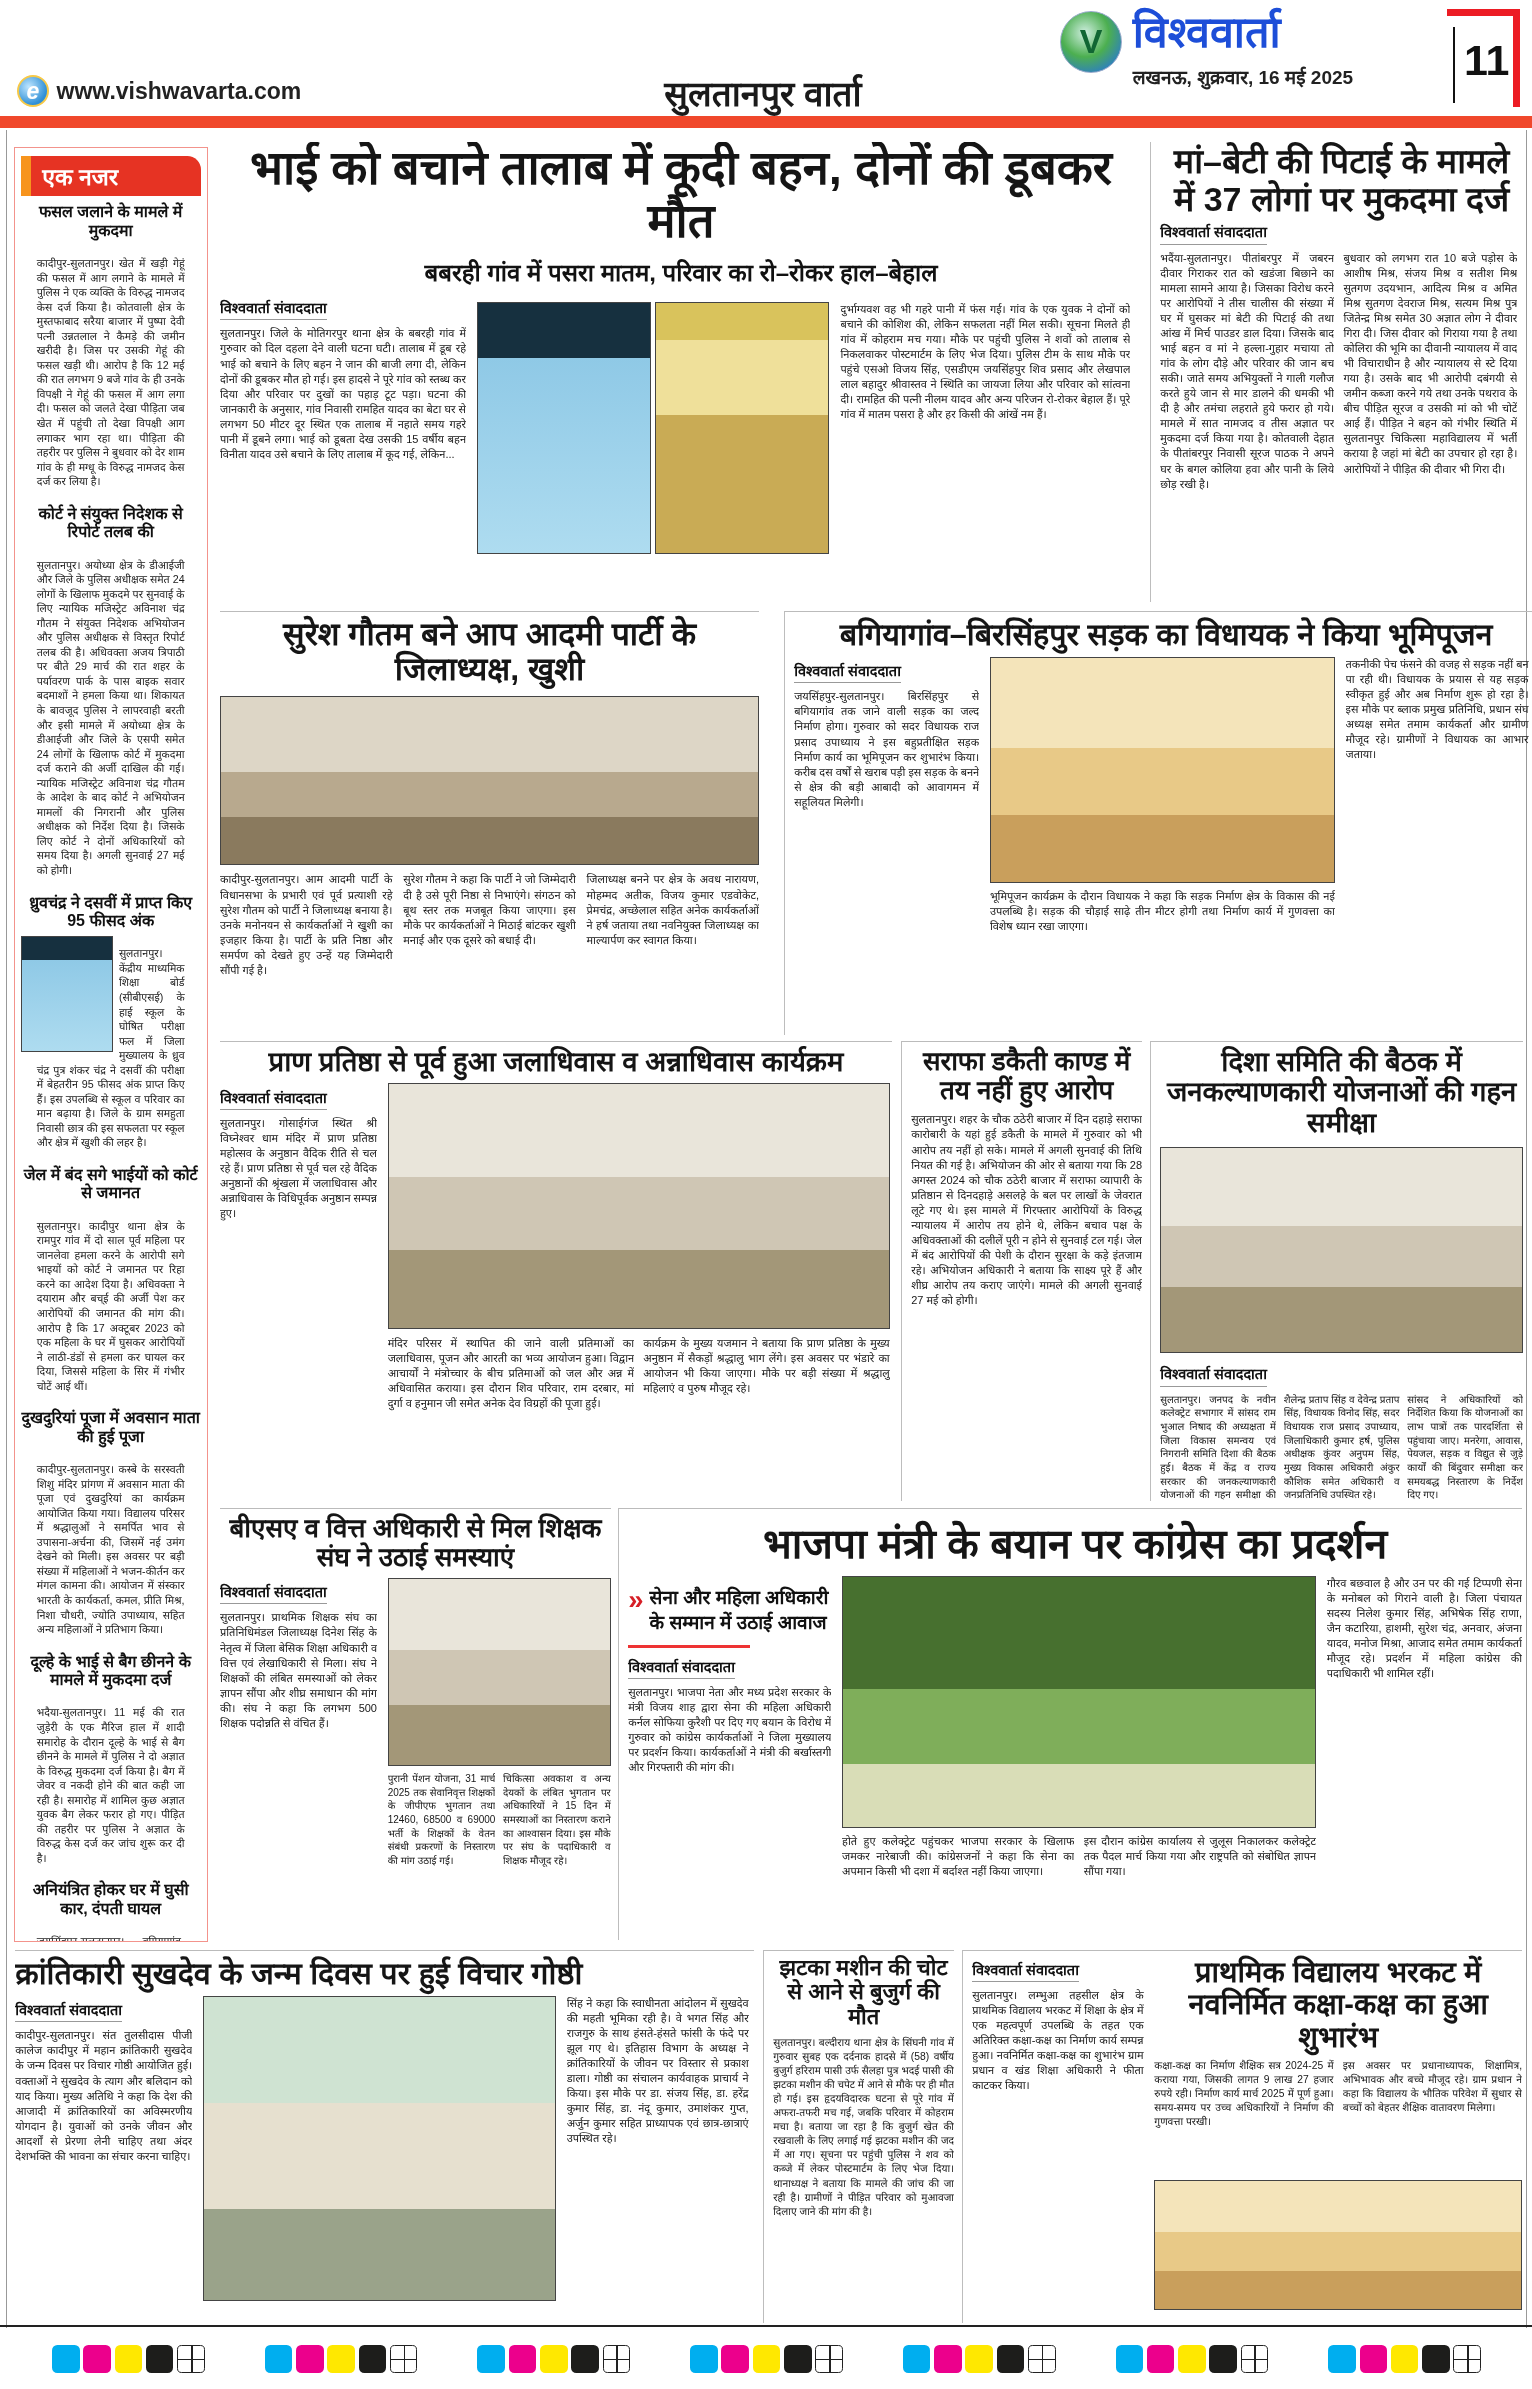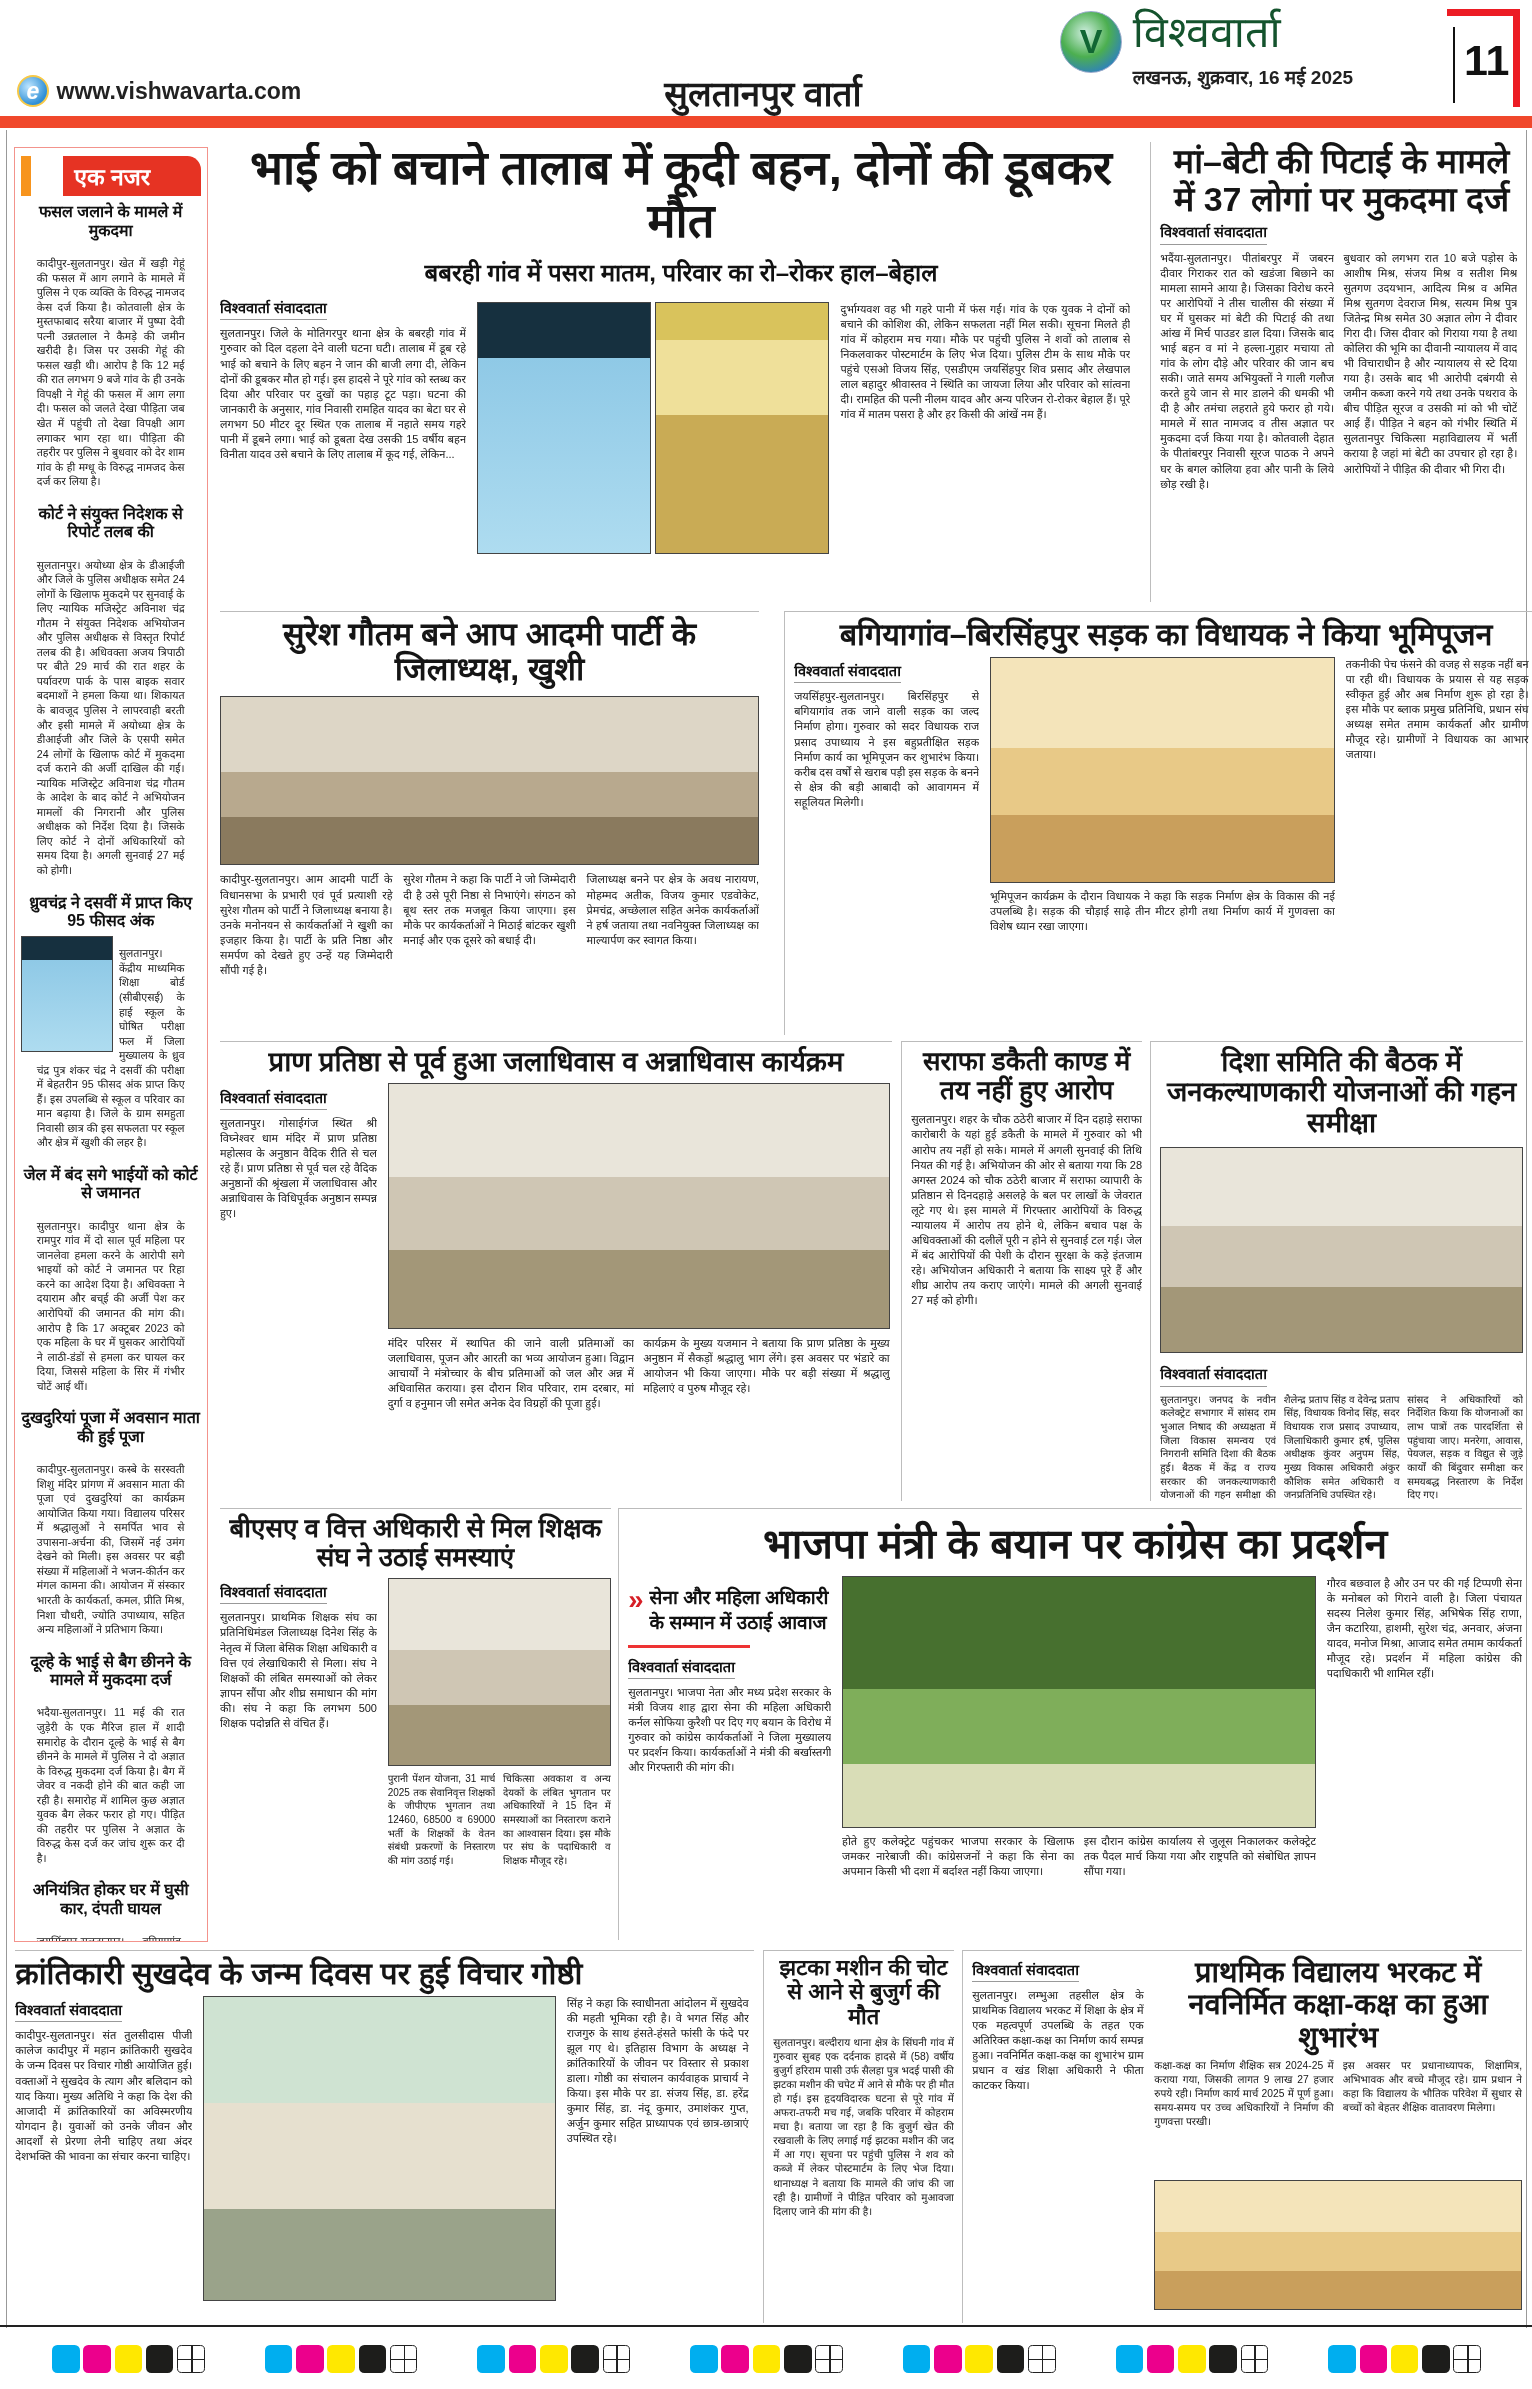--- a/index.html
+++ b/index.html
@@ -10,29 +10,29 @@
   .hdr{position:absolute;left:0;top:0;width:1533px;height:116px;}
   .site{position:absolute;left:17px;top:75px;display:flex;align-items:center;gap:7.6px;}
   .eicon{width:32px;height:32px;border-radius:50%;background:radial-gradient(circle at 35% 35%,#bfe6ff,#2f8fd6 70%);
          color:#fff;font-weight:900;font-size:23px;font-style:italic;display:flex;align-items:center;justify-content:center;
          border:2.3px solid #f7c948;box-sizing:border-box;}
   .siteurl{font-size:23px;font-weight:900;color:#222;}
   .secttl{position:absolute;left:427px;top:69px;width:672px;text-align:center;font-size:35px;font-weight:900;color:#1a1a1a;}
   .brand{position:absolute;left:1060px;top:10.7px;display:flex;gap:10.7px;align-items:flex-start;}
   .vlogo{width:60px;height:60px;border-radius:50%;background:radial-gradient(circle at 40% 35%,#cfeee0,#4caf50 45%,#2d7fc1 80%);
          display:flex;align-items:center;justify-content:center;color:#163;font-weight:900;font-size:34px;border:1.5px solid #9ac;}
-  .brandname{font-size:43px;font-weight:400;color:#14532d;line-height:1;}
+  .brandname{font-size:43px;font-weight:700;color:#1d4ed8;line-height:1;}
   .dateline{font-size:19px;font-weight:700;color:#222;margin-top:10.7px;}
   .pageno{position:absolute;left:1447px;top:9.2px;width:73px;height:98px;border-top:7.6px solid #ec1c24;border-right:7.6px solid #ec1c24;box-sizing:border-box;}
   .pageno .n{position:absolute;left:17px;top:20px;font-size:43px;font-weight:900;color:#111;}
   .pageno .vl{position:absolute;left:6.1px;top:10.7px;bottom:4.6px;width:1.5px;background:#111;}
   .redbar{position:absolute;left:0;top:116px;width:1533px;height:12.2px;background:#f0482b;}
   
   .sidebar{position:absolute;left:13.7px;top:147px;width:194px;height:1795px;border:1.5px solid #f3938c;box-sizing:border-box;padding:7.6px 6.1px;overflow:hidden;}
-  .sbhead{display:flex;height:40px;margin-bottom:7.6px;gap:32px;}
+  .sbhead{display:flex;height:40px;margin-bottom:7.6px;}
   .sbhead .o{width:10.7px;background:#f7941d;}
   .sbhead .r{flex:1;background:#e63323;border-radius:0 13.7px 0 0;color:#fff;font-size:23px;font-weight:900;display:flex;align-items:center;padding-left:10.7px;}
   .sbitem{margin-bottom:9.2px;}
   .sbitem h3{margin:1.5px 0 4.6px;font-size:16px;font-weight:900;text-align:center;line-height:1.15;color:#111;}
   .sbitem p{margin:16px;font-size:10.7px;line-height:1.36;text-align:justify;color:#1a1a1a;}
   .sbphoto{float:left;width:92px;height:116px;margin:1.5px 6.1px 1.5px 0;border:0.8px solid #555;
            background:linear-gradient(180deg,#16303f 0 20%,#8fc9e6 20%,#aedcf0 100%);}
   
   .art{position:absolute;box-sizing:border-box;overflow:hidden;}
   .hl{font-weight:900;text-align:center;color:#151515;line-height:1.12;margin:0;}

